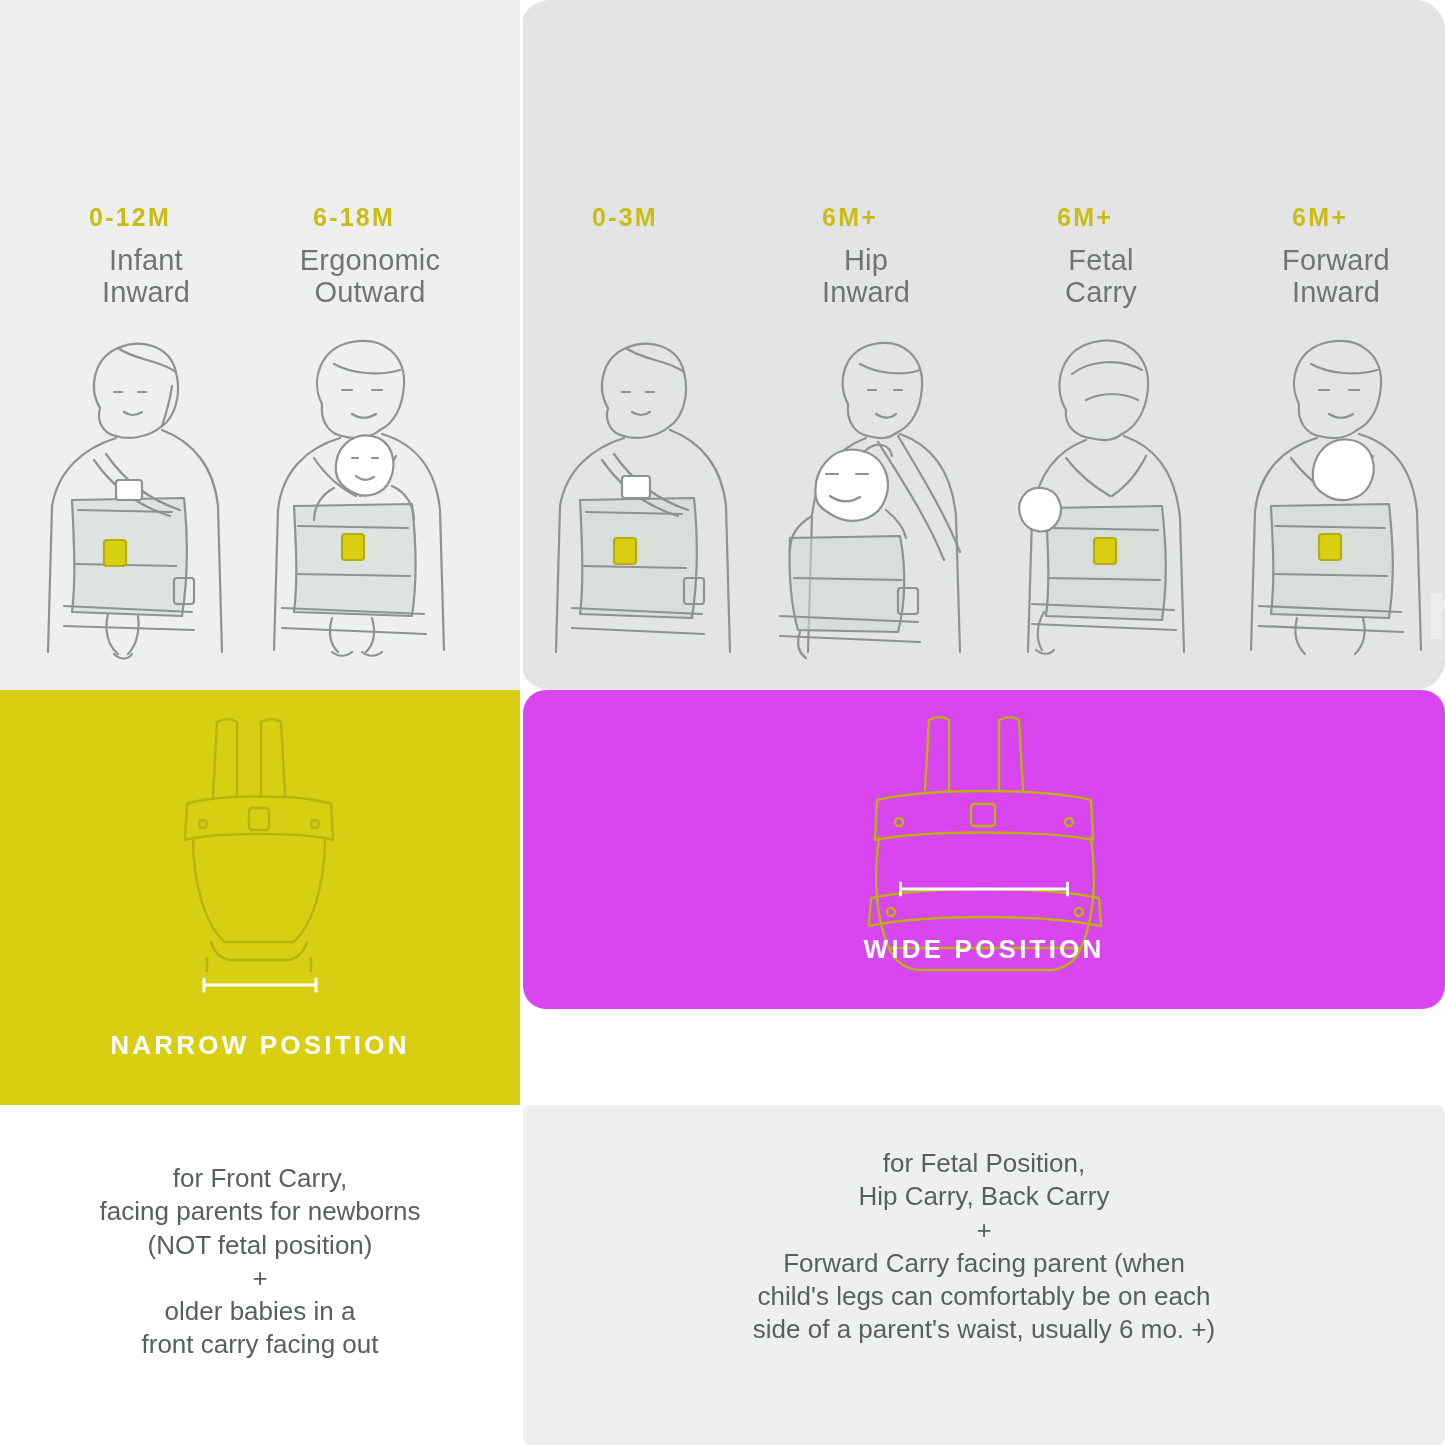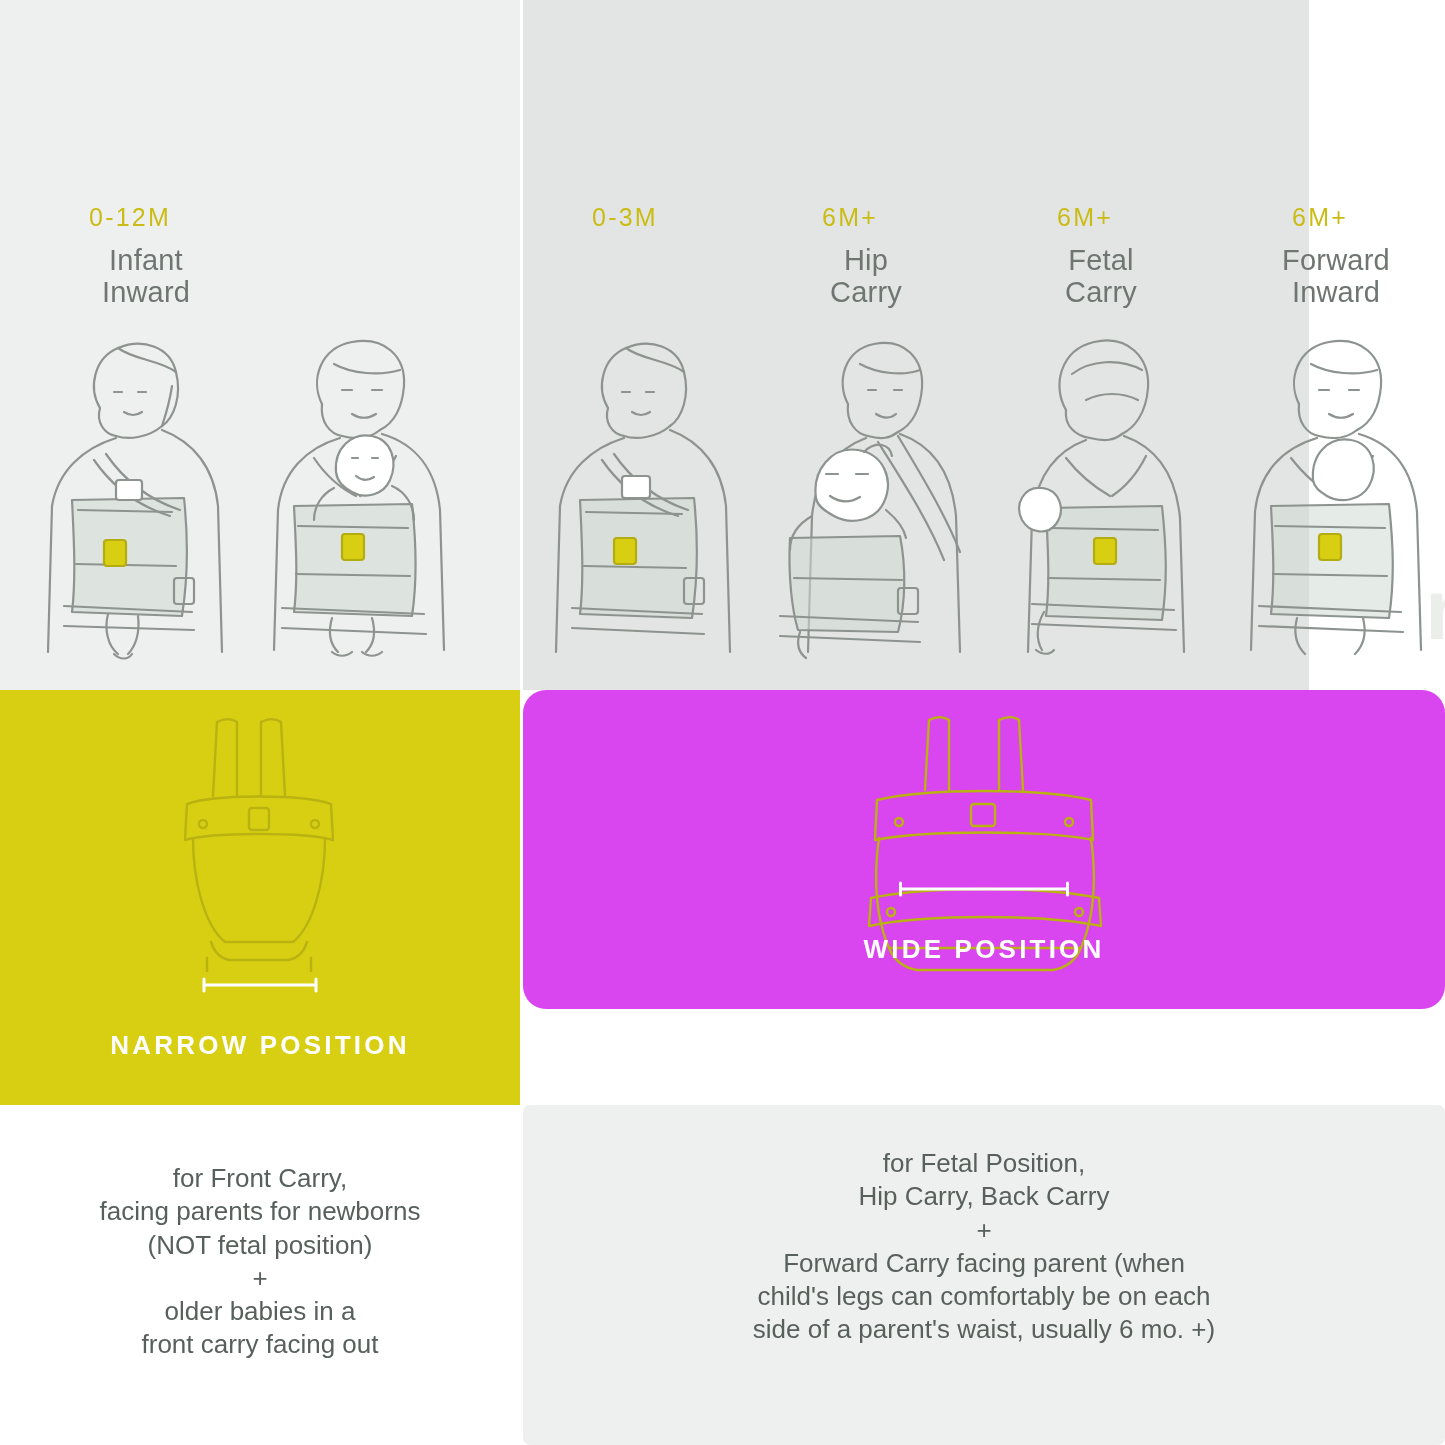--- a/index.html
+++ b/index.html
@@ -28,46 +28,47 @@
     display: flex;
   }
   .panel-left {
     width: 520px;
     height: 690px;
     background: #eef0ef;
     position: relative;
     box-sizing: border-box;
   }
   .panel-right {
-    width: 789px;
+    width: 925px;
     height: 690px;
     background: #e2e5e3;
     position: relative;
     box-sizing: border-box;
+    border-radius: 30px;
   }
   .panel-divider {
     position: absolute;
     left: 520px;
     top: 0;
     width: 3px;
     height: 690px;
     background: #ffffff;
     z-index: 5;
   }
 
   .mode-col {
     position: absolute;
     top: 205px;
     text-align: center;
   }
   .mode-age {
     color: #cbbc15;
     font-size: 25px;
     letter-spacing: 2.2px;
-    font-weight: 400;
+    font-weight: 700;
     line-height: 1;
     margin-bottom: 14px;
   }
   .mode-name {
     color: #6f7672;
     font-size: 29px;
     line-height: 1.12;
     font-weight: 400;
     letter-spacing: 0.2px;
     white-space: pre-line;
@@ -241,20 +242,25 @@
             <path d="M96 286 C98 302 94 316 86 324"></path>
             <path d="M72 324 c6 6 14 6 18 0"></path>
 
             <path d="M22 276 L150 282"></path>
             <path d="M22 296 L152 300"></path>
             <rect x="132" y="248" width="20" height="26" rx="3"></rect>
           </g>
         </svg>
       </div>
 
+      <div class="mode-col" style="left:224px; width:260px;">
+        <div class="mode-age">6-18M</div>
+        <div class="mode-name">Ergonomic
+Outward</div>
+      </div>
       <div class="figure" style="left:256px;">
         <svg width="200" height="330" viewBox="0 0 200 330">
           <g fill="none" stroke="#8d938f" stroke-width="2.2" stroke-linecap="round" stroke-linejoin="round">
             <path d="M66 74 C54 50 64 18 96 12 C128 6 150 26 148 56 C146 80 136 94 124 100"></path>
             <path d="M66 74 C64 92 74 104 86 106"></path>
             <path d="M86 106 C100 110 114 108 124 100"></path>
             <path d="M78 34 C96 44 124 46 144 40"></path>
             <path d="M86 60 l10 0"></path>
               <path d="M116 60 l10 0"></path>
             <path d="M96 84 c8 5 16 5 24 0"></path>
@@ -317,21 +323,21 @@
             <path d="M22 278 L152 284"></path>
             <path d="M22 298 L154 304"></path>
             <rect x="134" y="248" width="20" height="26" rx="3"></rect>
           </g>
         </svg>
       </div>
 
       <div class="mode-col" style="left:215px; width:230px;">
         <div class="mode-age">6M+</div>
         <div class="mode-name">Hip
-Carry</div>
+Inward</div>
       </div>
       <div class="figure" style="left:248px;">
         <svg width="200" height="330" viewBox="0 0 200 330">
           <g fill="none" stroke="#8d938f" stroke-width="2.2" stroke-linecap="round" stroke-linejoin="round">
 
             <path d="M80 74 C68 52 76 20 106 14 C136 8 156 28 154 58 C152 82 142 96 130 102"></path>
             <path d="M80 74 C78 92 88 104 100 106"></path>
             <path d="M100 106 C114 110 122 108 130 102"></path>
             <path d="M92 34 C110 44 136 46 152 40"></path>
             <path d="M100 60 l8 0"></path>

